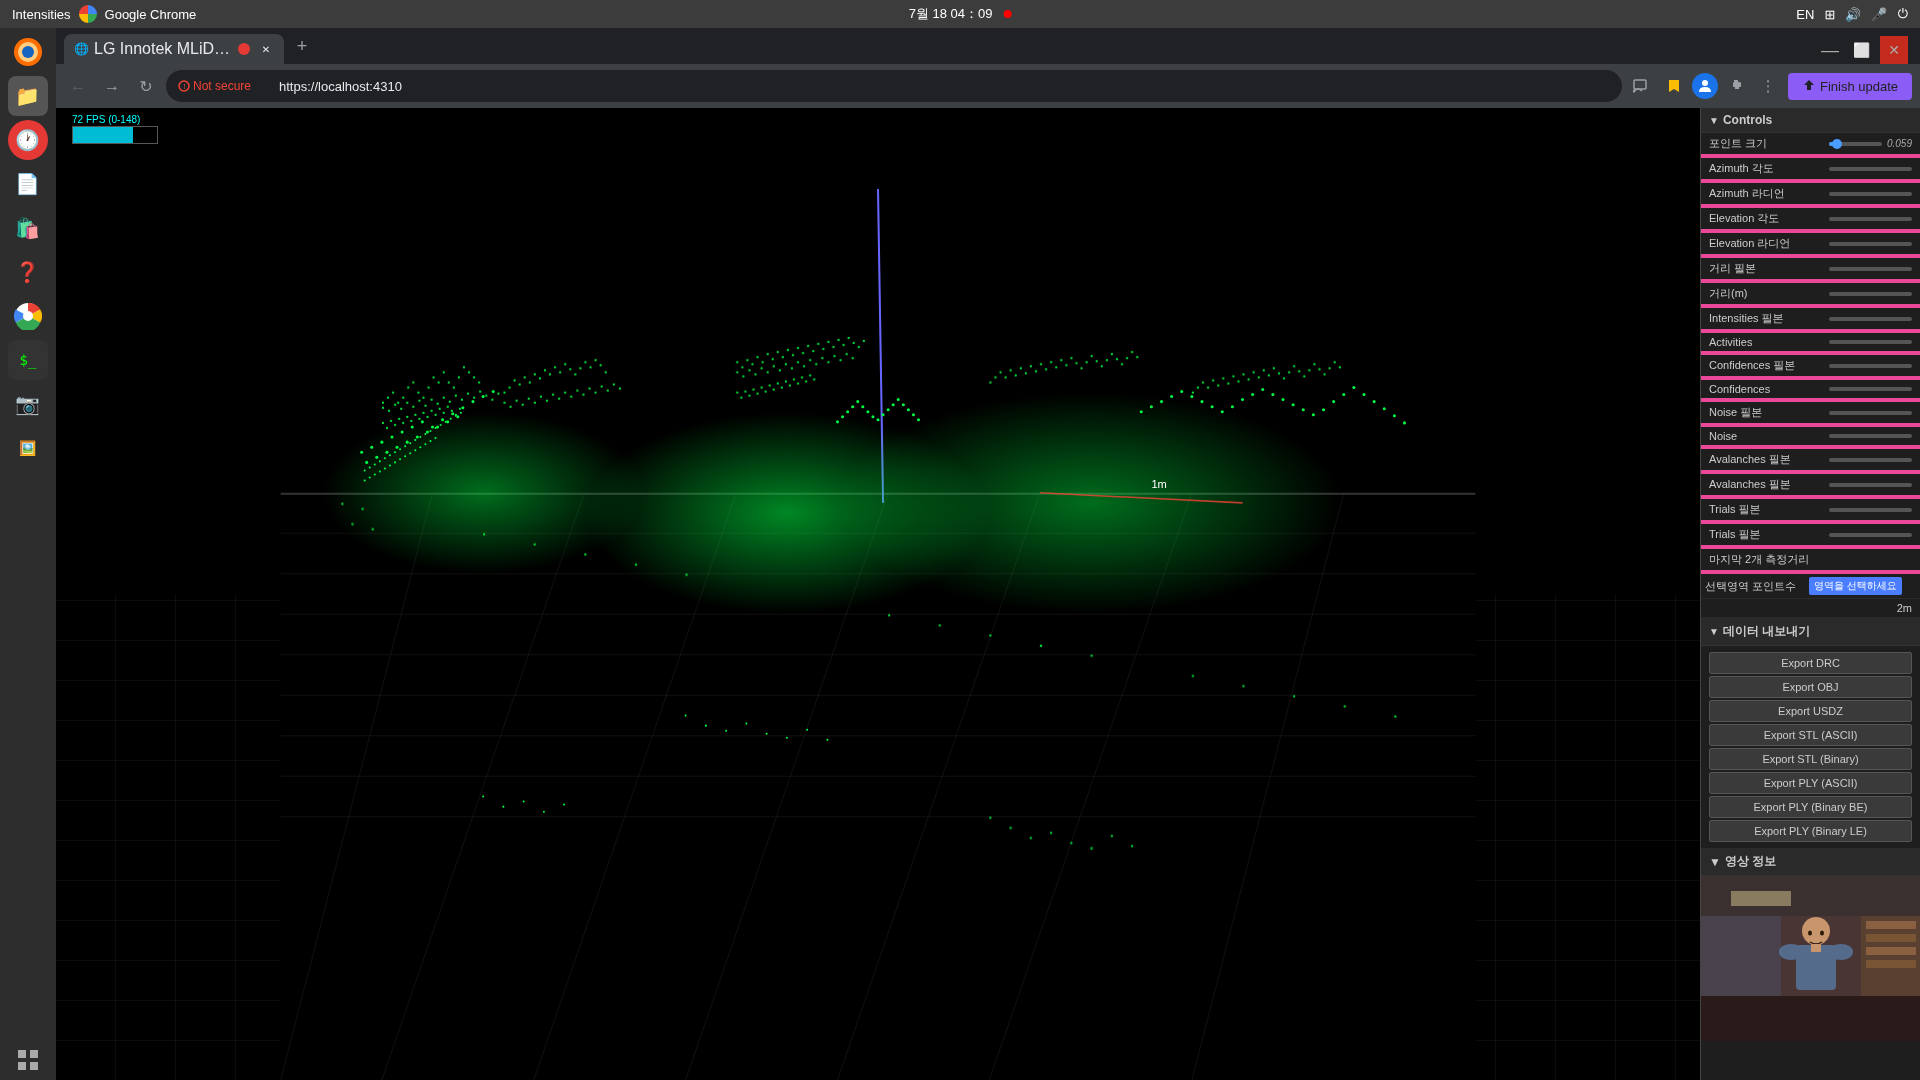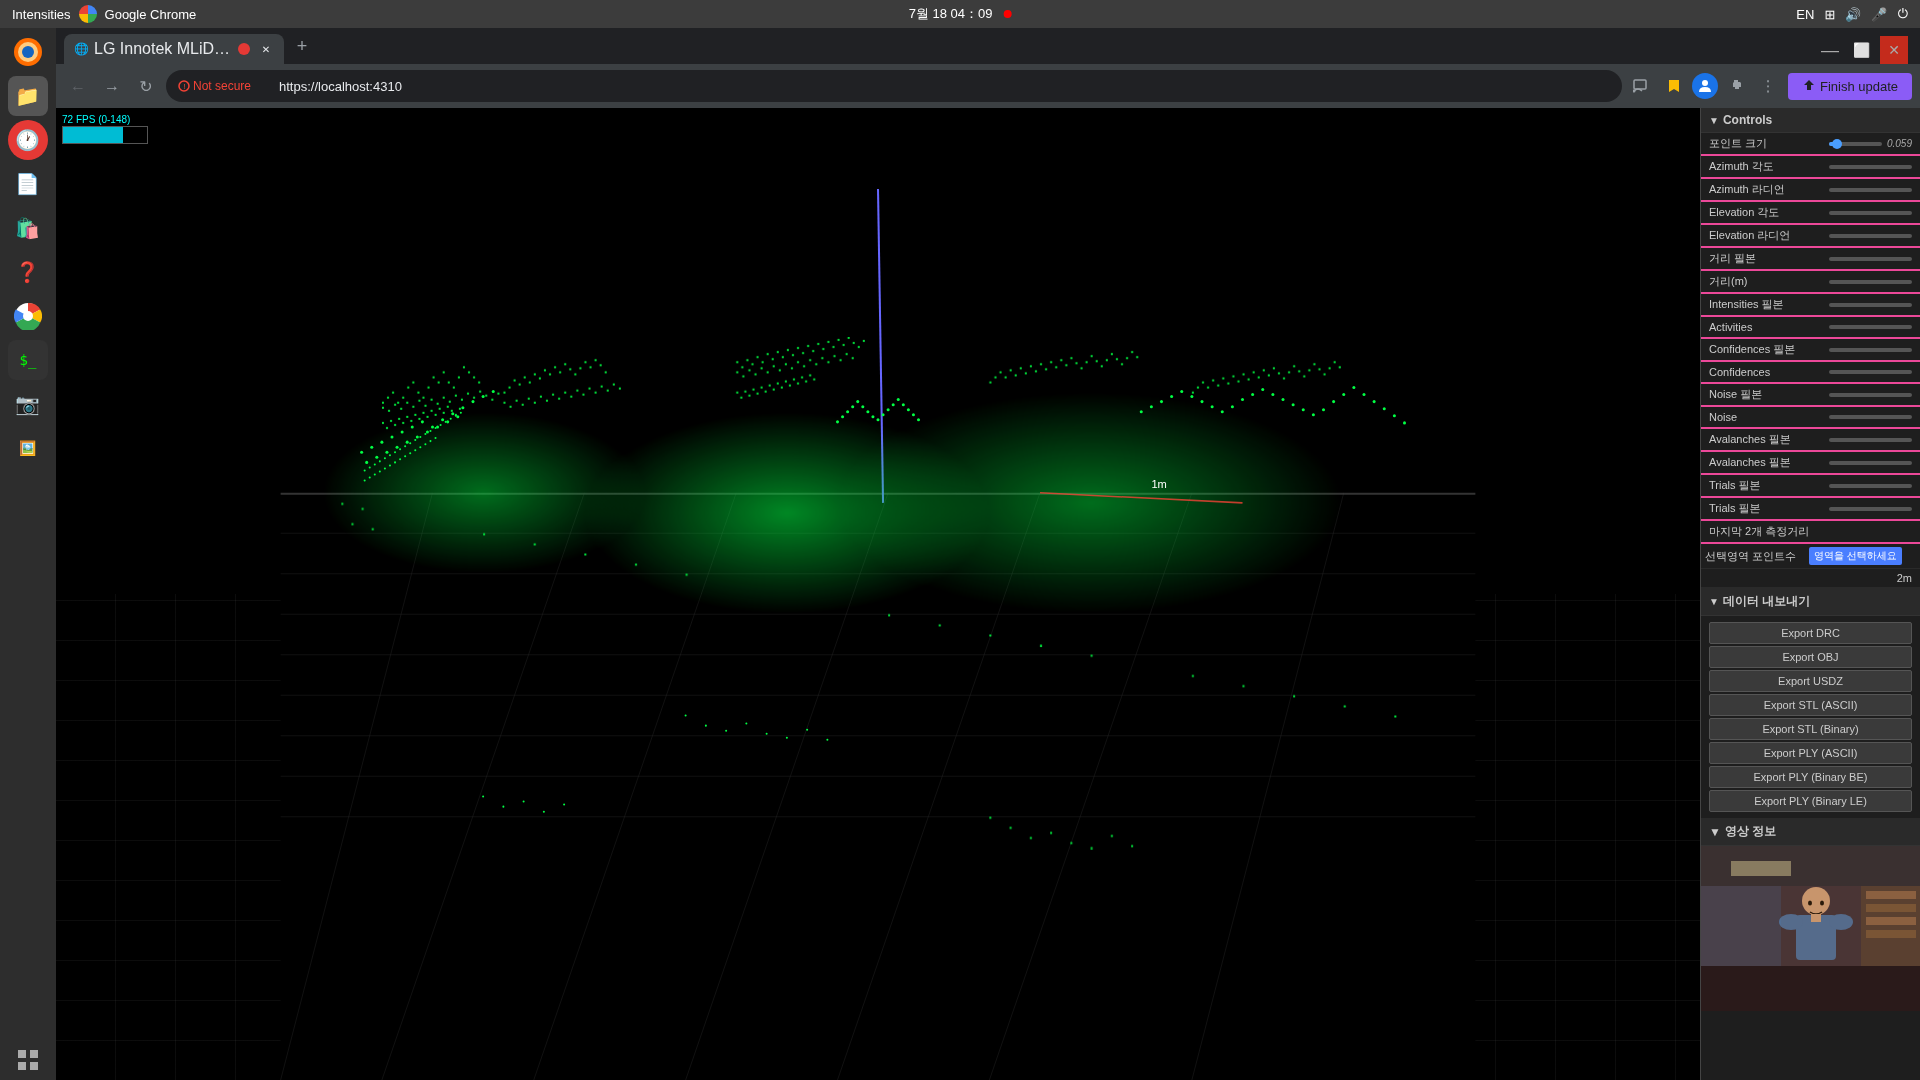--- a/index.html
+++ b/index.html
@@ -186,21 +186,21 @@
     .viewport {
       flex: 1;
       background: #000;
       position: relative;
       overflow: hidden;
     }
 
     
     .fps-indicator {
       position: absolute;
-      top: 4px; left: 2px;
+      top: 4px; left: 12px;
       background: rgba(0,0,0,0.7);
       color: #0ff;
       font-size: 10px;
       padding: 2px 4px;
       z-index: 10;
     }
     .fps-bar {
       width: 86px; height: 18px;
       background: rgba(0,0,0,0.5);
       border: 1px solid #555;
@@ -260,21 +260,21 @@
       cursor: pointer;
       border-bottom: 1px solid #333;
     }
     .section-header .arrow { font-size: 10px; }
 
     .control-row {
       display: flex;
       align-items: center;
       padding: 3px 8px;
       min-height: 22px;
-      border-bottom: 2px solid #ec4899;
+      border-bottom: 4px solid #ec4899;
       gap: 20px;
     }
     .control-label {
       color: #ccc;
       font-size: 11px;
       flex: 0 0 auto;
       min-width: 100px;
       white-space: nowrap;
     }
     .control-slider-area {

